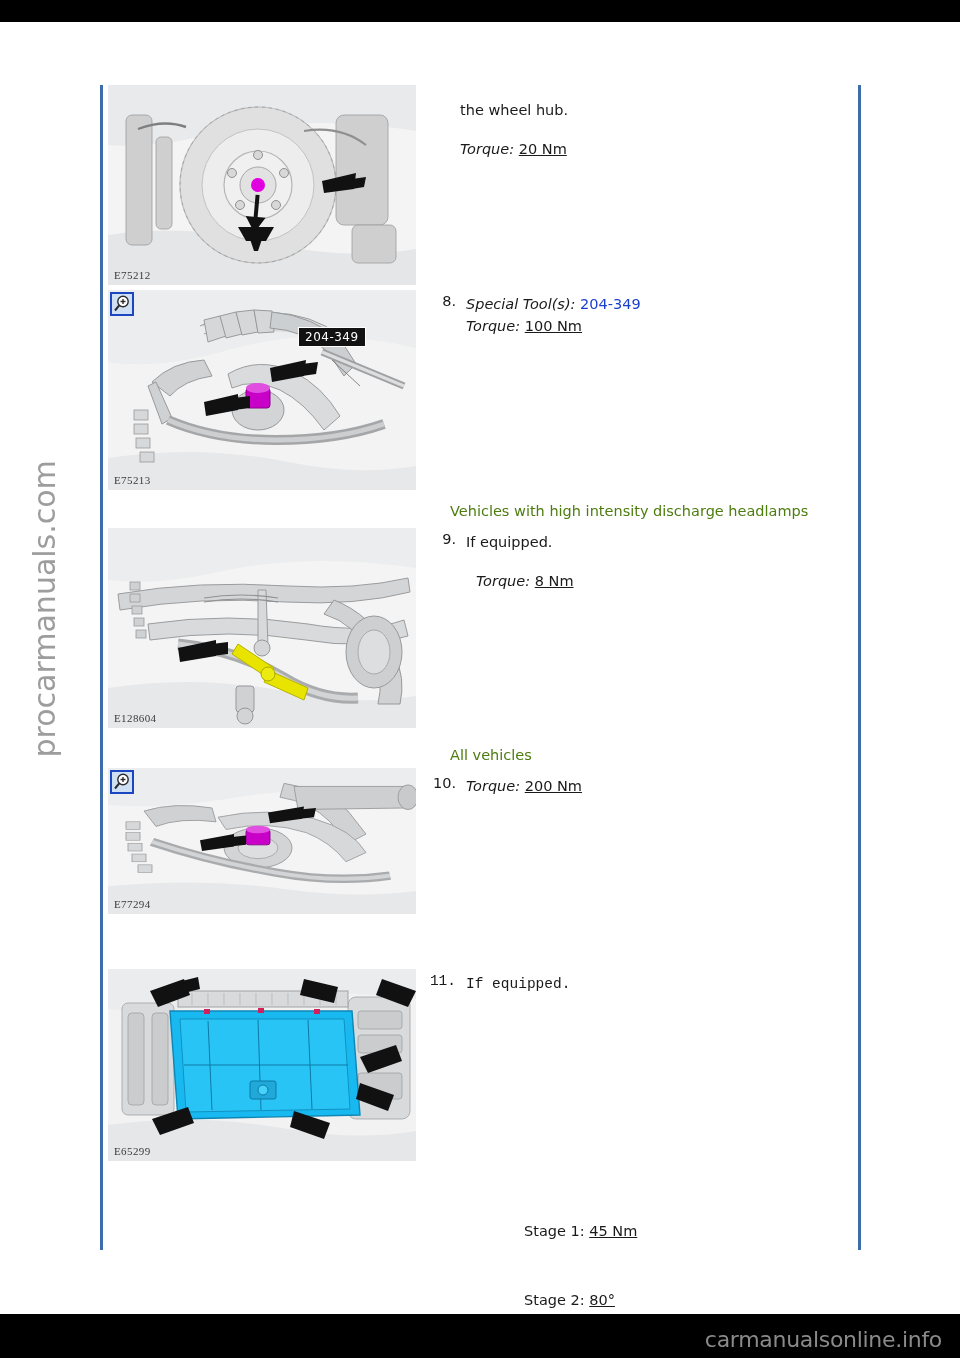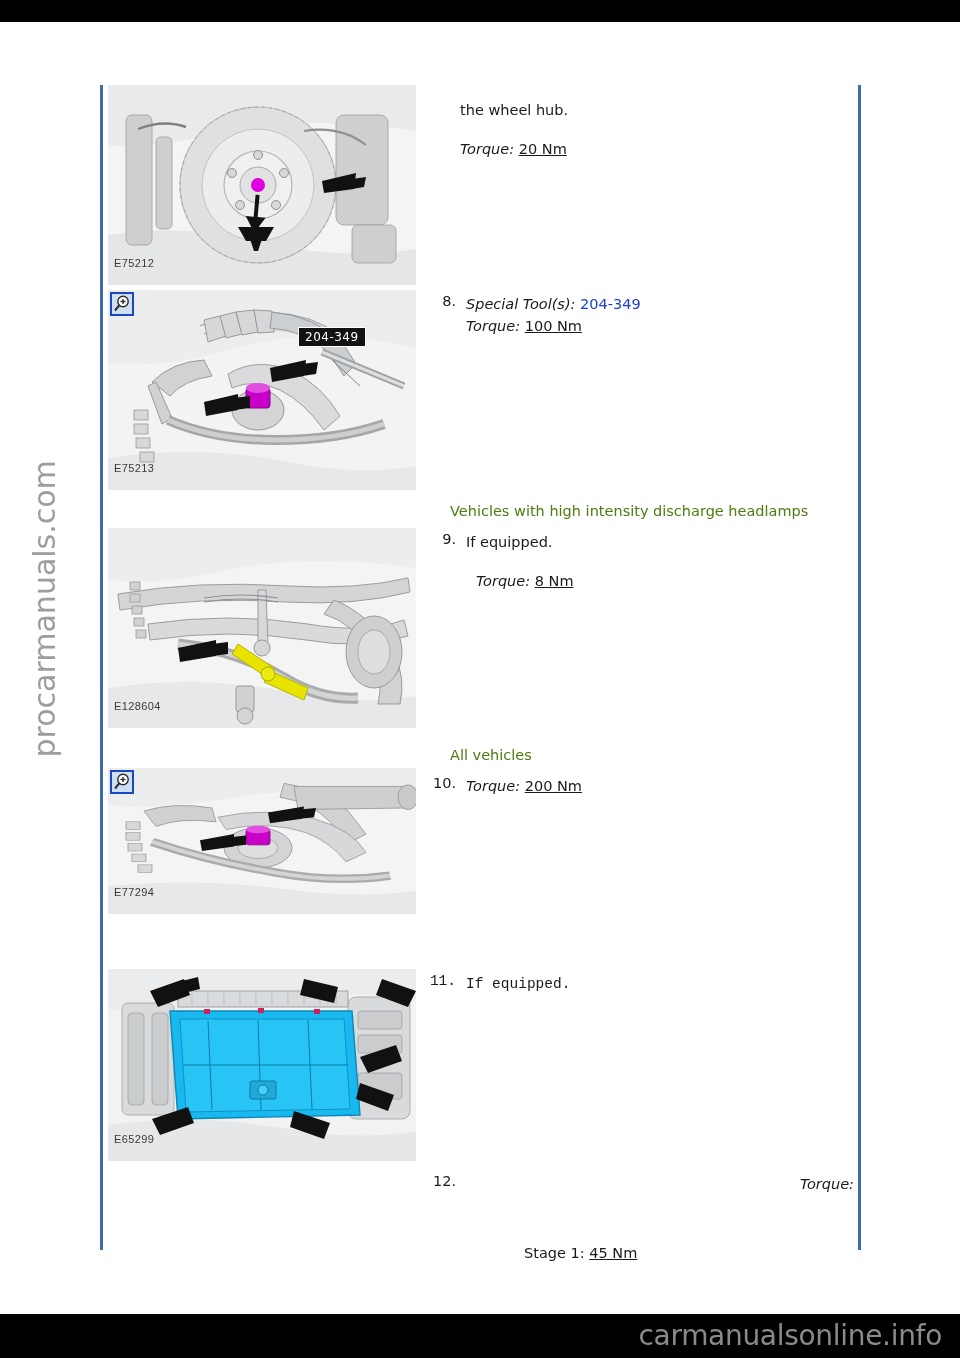--- a/index.html
+++ b/index.html
@@ -18,21 +18,21 @@
     background: #000000;
   }
   .bar-bottom {
     position: absolute; left: 0; bottom: 0; width: 960px; height: 44px;
     background: #000000;
   }
   .footer-watermark {
     position: absolute; right: 18px; bottom: 6px;
     color: #8a8a8a;
     font-family: "DejaVu Sans", sans-serif;
-    font-size: 28px;
+    font-size: 22px;
     letter-spacing: -0.3px;
     white-space: nowrap;
   }
 
   
   .side-watermark {
     position: absolute;
     left: -86px; top: 610px;
     width: 260px;
     transform: rotate(-90deg);
@@ -80,22 +80,22 @@
     background: #f2f2f2;
     overflow: hidden;
   }
   .figure-canvas {
     position: absolute; inset: 0;
     width: 100%; height: 100%;
     display: block;
   }
   .fig-label {
     position: absolute;
-    left: 6px; bottom: 16px;
-    font-family: Liberation Sans, sans-serif;
+    left: 6px; bottom: 4px;
+    font-family: Liberation Serif, serif;
     font-size: 11px;
     color: #3a3a3a;
     letter-spacing: 0.4px;
     background: transparent;
   }
   .zoom-badge {
     position: absolute;
     left: -8px; top: -8px;
     width: 24px; height: 24px;
     background: #cfe0f5;
@@ -446,26 +446,20 @@
   <div class="blk" style="top:888px;font-family:Liberation Mono, monospace;">
     <div class="step">
       <div class="step-num">11.</div>
       <div class="step-body">
         <div class="line">If equipped.</div>
       </div>
     </div>
   </div>
 
   <div class="blk" style="top:1088px;">
-    <div class="step">
-      <div class="step-num">12.</div>
-      <div class="step-body">
-        <div class="line it">Torque:</div>
-      </div>
-    </div>
     <div class="line indent-100">
       <span>Stage 1:</span>
       <span class="ul">45 Nm</span>
     </div>
     <div class="line indent-100">
       <span>Stage 2:</span>
       <span class="ul">80°</span>
     </div>
   </div>
 

